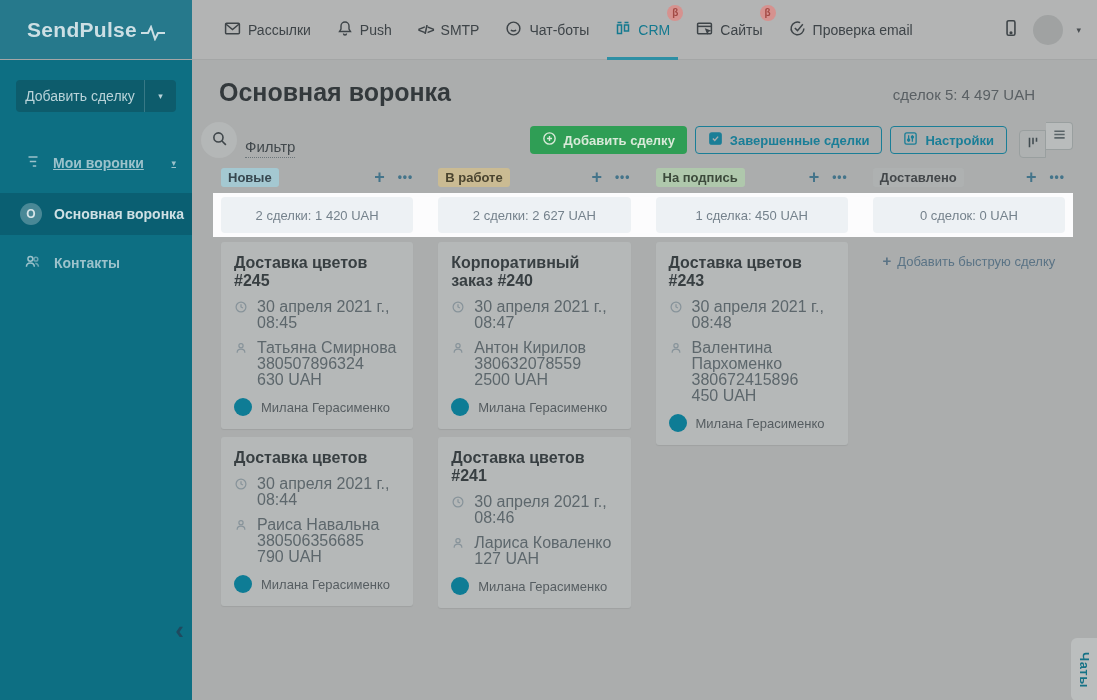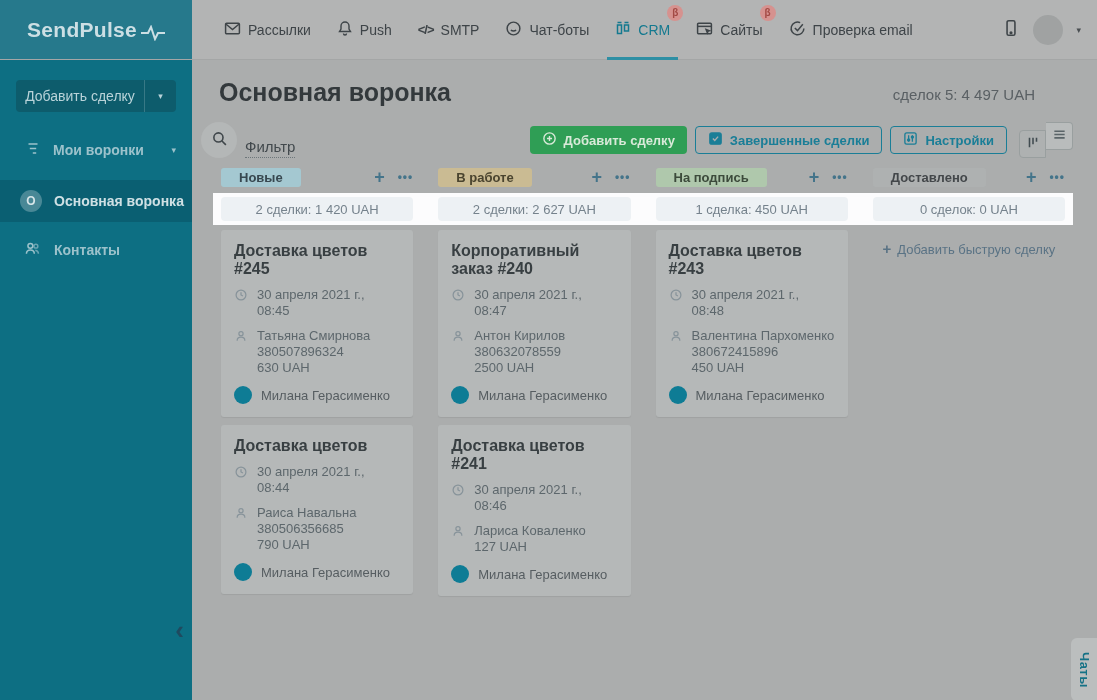--- a/index.html
+++ b/index.html
@@ -29,21 +29,21 @@
 
   
   .sidebar { width:192px; flex:none; background:#0d6f83; position:relative; }
   .add-deal { margin:20px 16px 0; height:32px; display:flex; border-radius:4px; background:#0d5c6c;
               color:#b9d3d9; font-size:14px; overflow:hidden; }
   .add-deal-main { flex:1; display:flex; align-items:center; justify-content:center; }
   .add-deal-caret { width:32px; border-left:1px solid rgba(255,255,255,.18); display:flex; align-items:center; justify-content:center; font-size:9px; color:#b9d3d9; }
   .side-row { display:flex; align-items:center; gap:13px; padding:0 16px 0 24px; height:32px;
               color:#9cc2cb; font-size:14px; font-weight:bold; }
   .side-row .caret-r { margin-left:auto; font-size:9px; color:#9cc2cb; }
-  .side-row.group { margin-top:22px; }
+  .side-row.group { margin-top:35px;text-decoration:underline; }
   .side-active { margin-top:14px; height:42px; display:flex; align-items:center; gap:12px;
                  background:#0a5f72; color:#cfe0e4; font-size:14px; font-weight:bold; padding-left:20px; }
   .funnel-avatar { width:22px; height:22px; border-radius:50%; background:rgba(255,255,255,.26);
                    color:rgba(255,255,255,.78); font-size:12px; display:flex; align-items:center; justify-content:center; flex:none; }
   .side-row.contacts { margin-top:12px; }
   .collapse { position:absolute; right:8px; bottom:60px; font-size:26px; line-height:20px; color:#1f4a5f; font-weight:bold; }
 
   
   .content { flex:1; position:relative; padding:10px 24px 0 21px; }
   .title-row { display:flex; justify-content:space-between; align-items:flex-end; margin-left:6px; margin-top:8px; }
@@ -59,39 +59,39 @@
   .btn-outline { border:1px solid #1a7e97; color:#1a7e97; }
   .toggle-group { display:flex; margin-left:4px; }
   .toggle { width:27px; height:28px; border:1px solid #999f9f; color:#414c51; background:#b9bcbc; }
   .toggle.kanban { background:#aeb1b1; border-radius:4px 0 0 4px; }
   .toggle.list { border-left:none; border-radius:0 4px 4px 0; color:#5a6468; }
 
   
   .kanban { margin-top:8px; }
   .kgrid { display:grid; grid-template-columns:repeat(4,1fr); gap:9px; }
   .khead { display:flex; align-items:center; padding:0 8px; height:22px; overflow:hidden; }
-  .badge { font-size:13px; font-weight:bold; padding:2px 18px; border-radius:3px; white-space:nowrap; }
+  .badge { font-size:13px; font-weight:bold; padding:2px 7px; border-radius:3px; white-space:nowrap; }
   .badge.c0 { background:#a4c8d1; color:#37474f; }
   .badge.c1 { background:#cabb93; color:#4a442f; }
   .badge.c2 { background:#afc8ac; color:#3c4a3b; }
   .badge.c3 { background:#aeb1b1; color:#43474a; }
   .khead-actions { margin-left:auto; display:flex; align-items:center; gap:13px; color:#44748a; }
   .plus-ic { font-size:18px; font-weight:bold; line-height:14px; }
   .dots-ic { font-size:12px; font-weight:bold; letter-spacing:1px; }
 
   .band { margin-top:5px; background:#fcfcfd; padding:4px 0; }
   .chip-cell { padding:0 8px; }
-  .chip { background:#edf1f4; border-radius:4px; height:24px; display:flex; align-items:center; justify-content:center;
+  .chip { background:#edf1f4; border-radius:4px; height:36px; display:flex; align-items:center; justify-content:center;
           font-size:13px; color:#75828c; white-space:nowrap; }
 
   .cols { margin-top:5px; align-items:start; }
   .colstack { padding:0 8px; display:flex; flex-direction:column; gap:8px; }
   .card { background:#b5b8b8; border-radius:3px; padding:12px 13px 13px; box-shadow:0 1px 1px rgba(0,0,0,.07); }
   .card-title { font-size:16px; font-weight:bold; color:#383f42; }
-  .crow { display:flex; gap:9px; align-items:flex-start; margin-top:9px; font-size:13px; color:#5d676c; line-height:16px; }
+  .crow { display:flex; gap:9px; align-items:flex-start; margin-top:9px; font-size:16px; color:#5d676c; line-height:16px; }
   .crow svg { flex:none; margin-top:1px; color:#87939a; }
   .owner { display:flex; gap:9px; align-items:center; margin-top:10px; font-size:13px; color:#565d61; }
   .owner-avatar { width:18px; height:18px; border-radius:50%; background:#0e7c95; flex:none; }
   .quick-add { margin-top:12px; display:flex; justify-content:center; gap:6px; font-size:13px; color:#5a7385; }
   .quick-add .plus-ic { font-size:15px; }
 
   .chats-tab { position:absolute; right:0; top:578px; width:26px; height:63px; background:#bbbebe;
                border-radius:6px 0 0 6px; color:#157286; font-size:13px; font-weight:bold;
                writing-mode:vertical-rl; display:flex; align-items:center; justify-content:center; letter-spacing:.5px; }
 </style>

